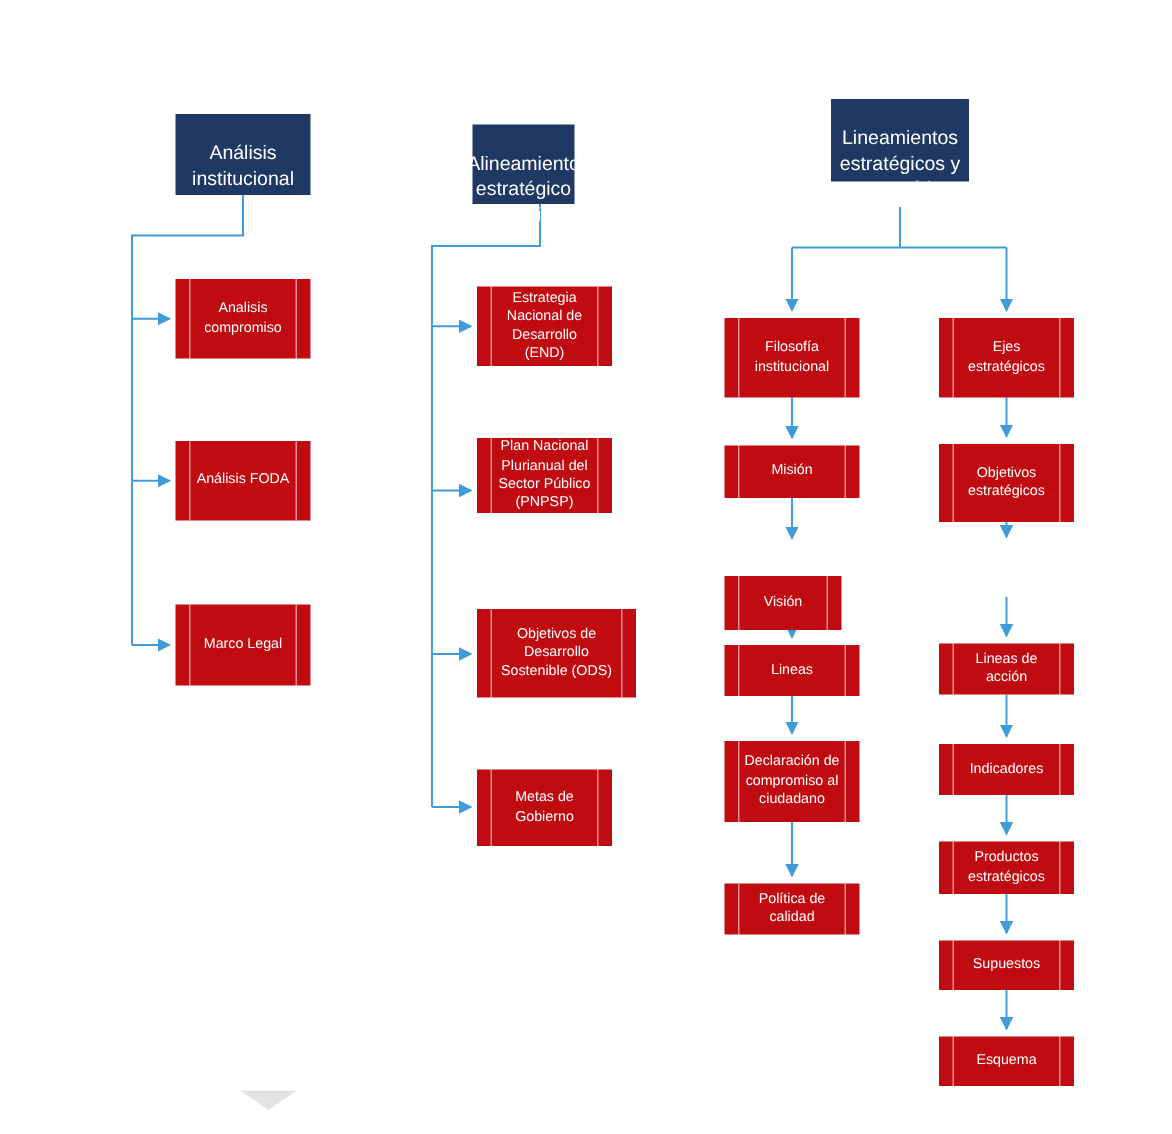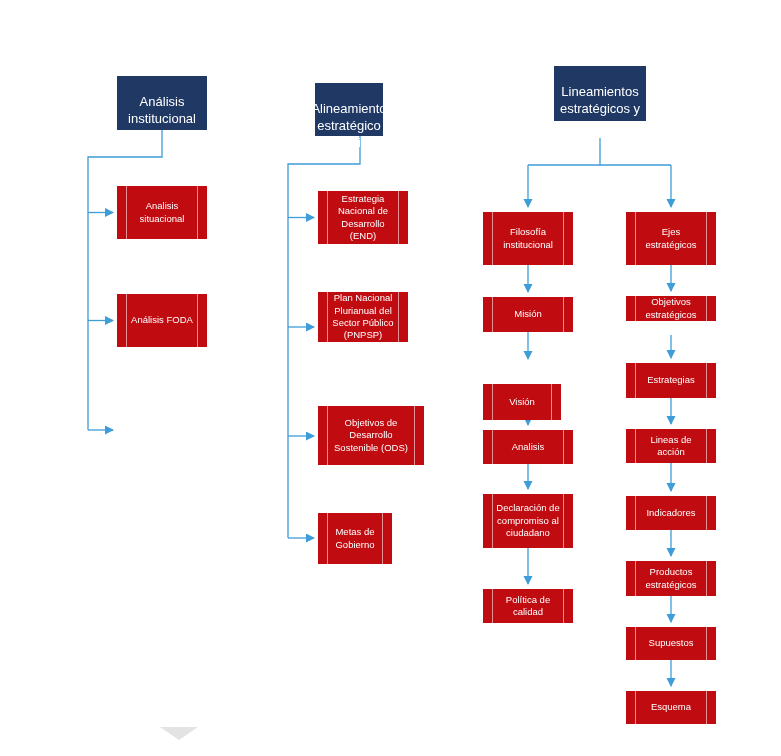--- a/index.html
+++ b/index.html
@@ -101,66 +101,66 @@
     <span>Análisis institucional</span>
   </div>
   <div class="hdr" style="left:315px;top:83px;width:68px;height:53px">
     <span>Alineamiento estratégico superior</span>
   </div>
   <div class="hdr" style="left:554px;top:66px;width:92px;height:55px">
     <span>Lineamientos estratégicos y programáticos</span>
   </div>
 
   <div class="node" style="left:117px;top:186px;width:90px;height:53px">
-    <span>Analisis situacional</span>
+    <span>Analisis compromiso</span>
   </div>
   <div class="node" style="left:117px;top:294px;width:90px;height:53px">
     <span>Análisis FODA</span>
+  </div>
+  <div class="node" style="left:117px;top:403px;width:90px;height:54px">
+    <span>Marco Legal</span>
   </div>
 
   <div class="node" style="left:318px;top:191px;width:90px;height:53px">
     <span>Estrategia Nacional de Desarrollo (END)</span>
   </div>
   <div class="node" style="left:318px;top:292px;width:90px;height:50px">
     <span>Plan Nacional Plurianual del Sector Público (PNPSP)</span>
   </div>
   <div class="node" style="left:318px;top:406px;width:106px;height:59px">
     <span>Objetivos de Desarrollo Sostenible (ODS)</span>
   </div>
-  <div class="node" style="left:318px;top:513px;width:74px;height:51px">
+  <div class="node" style="left:318px;top:513px;width:90px;height:51px">
     <span>Metas de Gobierno</span>
   </div>
 
   <div class="node" style="left:483px;top:212px;width:90px;height:53px">
     <span>Filosofía institucional</span>
   </div>
   <div class="node" style="left:483px;top:297px;width:90px;height:35px">
     <span>Misión</span>
   </div>
   <div class="node" style="left:483px;top:384px;width:78px;height:36px">
     <span>Visión</span>
   </div>
   <div class="node" style="left:483px;top:430px;width:90px;height:34px">
-    <span>Analisis</span>
+    <span>Lineas</span>
   </div>
   <div class="node" style="left:483px;top:494px;width:90px;height:54px">
     <span>Declaración de compromiso al ciudadano</span>
   </div>
   <div class="node" style="left:483px;top:589px;width:90px;height:34px">
     <span>Política de calidad</span>
   </div>
 
   <div class="node" style="left:626px;top:212px;width:90px;height:53px">
     <span>Ejes estratégicos</span>
   </div>
-  <div class="node" style="left:626px;top:296px;width:90px;height:25px">
+  <div class="node" style="left:626px;top:296px;width:90px;height:52px">
     <span>Objetivos estratégicos</span>
-  </div>
-  <div class="node" style="left:626px;top:363px;width:90px;height:35px">
-    <span>Estrategias</span>
   </div>
   <div class="node" style="left:626px;top:429px;width:90px;height:34px">
     <span>Lineas de acción</span>
   </div>
   <div class="node" style="left:626px;top:496px;width:90px;height:34px">
     <span>Indicadores</span>
   </div>
   <div class="node" style="left:626px;top:561px;width:90px;height:35px">
     <span>Productos estratégicos</span>
   </div>

